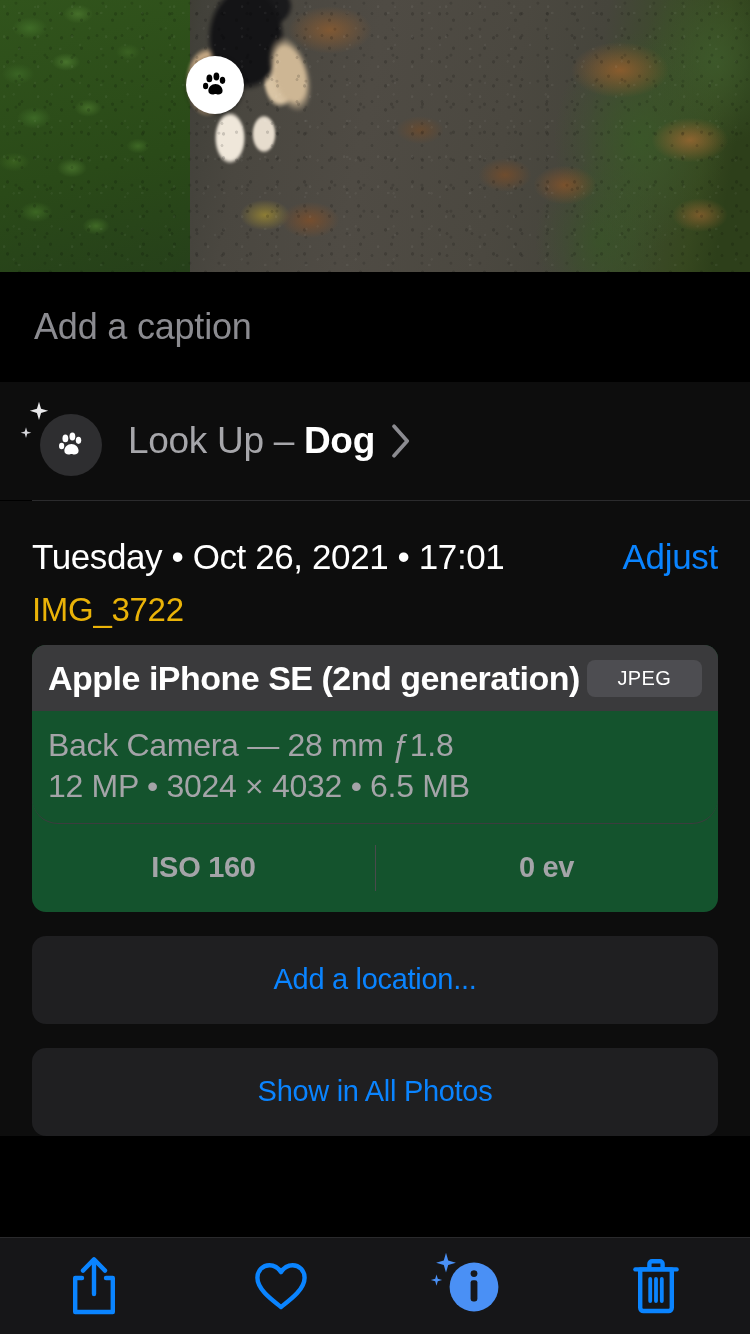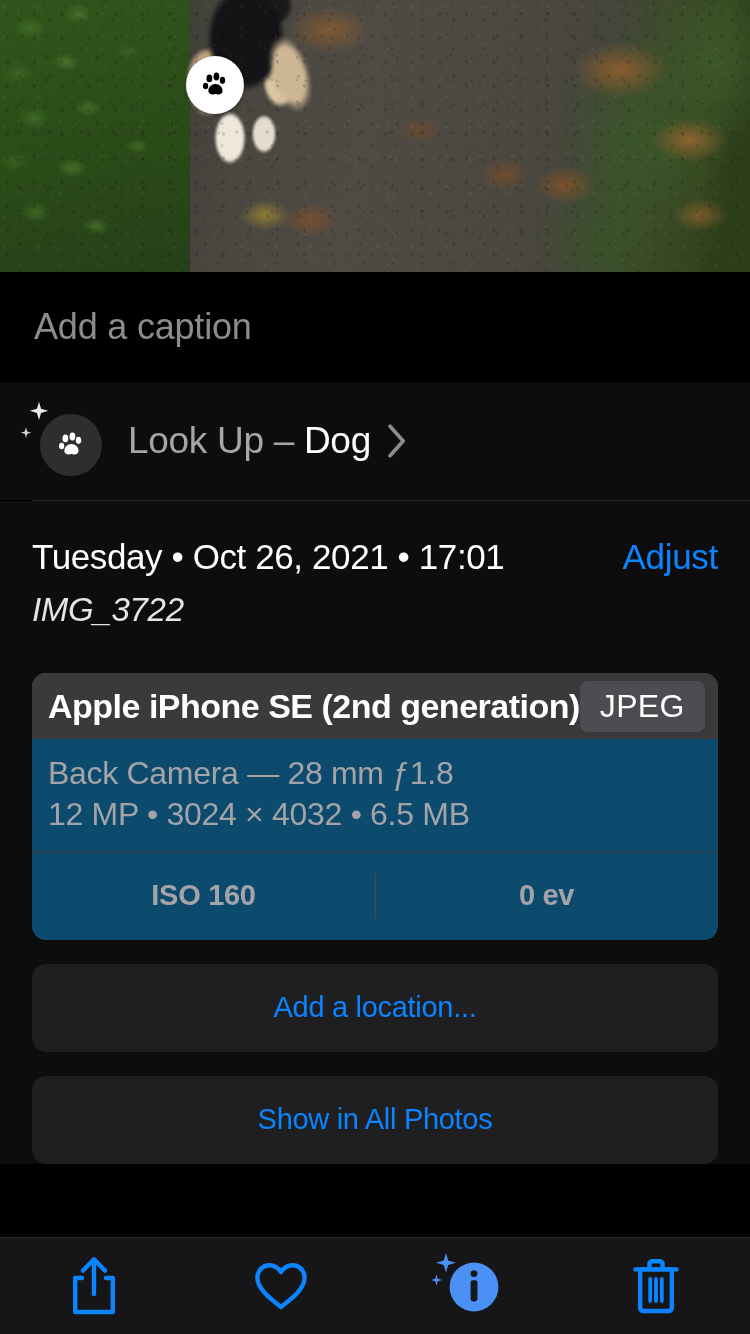--- a/index.html
+++ b/index.html
@@ -103,44 +103,44 @@
   .lookup-icon-wrap { position: relative; width: 70px; height: 70px; flex: none; margin-right: 26px; }
   .lookup-circle {
     position: absolute; left: 8px; top: 8px; width: 62px; height: 62px;
     border-radius: 50%; background: #2e2e30;
     display: flex; align-items: center; justify-content: center;
   }
   .lookup-circle svg { width: 30px; height: 30px; }
   .spark-big { position: absolute; left: -6px; top: -6px; }
   .spark-sm  { position: absolute; left: -14px; top: 20px; }
   .lookup-text { font-size: 37px; color: #a6a6aa; letter-spacing: -.3px; white-space: nowrap; }
-  .lookup-text b { color: #fff; font-weight: 400; }
+  .lookup-text b { color: #fff; font-weight: 700; }
   .lookup-chevron { margin-left: 16px; display: inline-flex; }
 
   .divider { height: 1px; background: #2b2b2d; margin-left: 32px; }
 
   
   .info { background: #0d0d0d; padding: 0 32px; }
   .date-row { display: flex; align-items: flex-start; justify-content: space-between; padding-top: 36px; }
   .date-text { font-size: 35px; color: #fff; letter-spacing: -.4px; white-space: nowrap; }
   .adjust-link { font-size: 35px; color: #0a84ff; letter-spacing: -.3px; }
-  .filename { font-size: 33px; color: #e5e5e5; margin-top: 14px; letter-spacing: -.3px; font-style: italic; }
-
-  
-  .exif-card { margin-top: 44px; border-radius: 14px; overflow: hidden; background: #0c4a6e; }
+  .filename { font-size: 33px; color: #eab308; margin-top: 14px; letter-spacing: -.3px; }
+
+  
+  .exif-card { margin-top: 16px; border-radius: 14px; overflow: hidden; background: #14532d; }
   .exif-head {
     background: #3a3a3c; height: 66px; padding: 0 16px;
     display: flex; align-items: center; justify-content: space-between;
   }
   .exif-model { font-size: 34px; color: #fff; font-weight: 700; letter-spacing: -.5px; white-space: nowrap; }
   .exif-format {
-    background: #4d4d51; color: #fff; font-size: 32px; font-weight: 500;
-    padding: 7px 20px; border-radius: 8px; letter-spacing: .3px;
-  }
-  .exif-body { padding: 14px 16px 16px; border-bottom: 1px solid #3c3c3e; }
+    background: #4d4d51; color: #fff; font-size: 20px; font-weight: 500;
+    padding: 7px 31px; border-radius: 8px; letter-spacing: .3px;
+  }
+  .exif-body { padding: 14px 16px 16px; border-bottom: 1px solid #3c3c3e; border-radius: 26px; }
   .exif-line { font-size: 32px; color: #a4a4a8; letter-spacing: -.3px; line-height: 1.28; white-space: nowrap; }
   .exif-stats { display: flex; align-items: center; height: 88px; font-weight: bold; }
   .exif-stat {
     flex: 1; text-align: center; font-size: 29px; color: #a4a4a8;
     letter-spacing: -.3px; white-space: nowrap; position: relative;
   }
   .exif-stat + .exif-stat::before {
     content: ""; position: absolute; left: 0; top: 50%; transform: translateY(-50%);
     width: 1px; height: 46px; background: #4a4a4c;
   }

